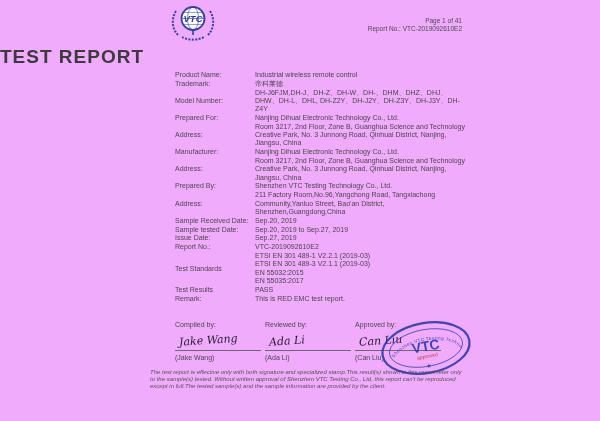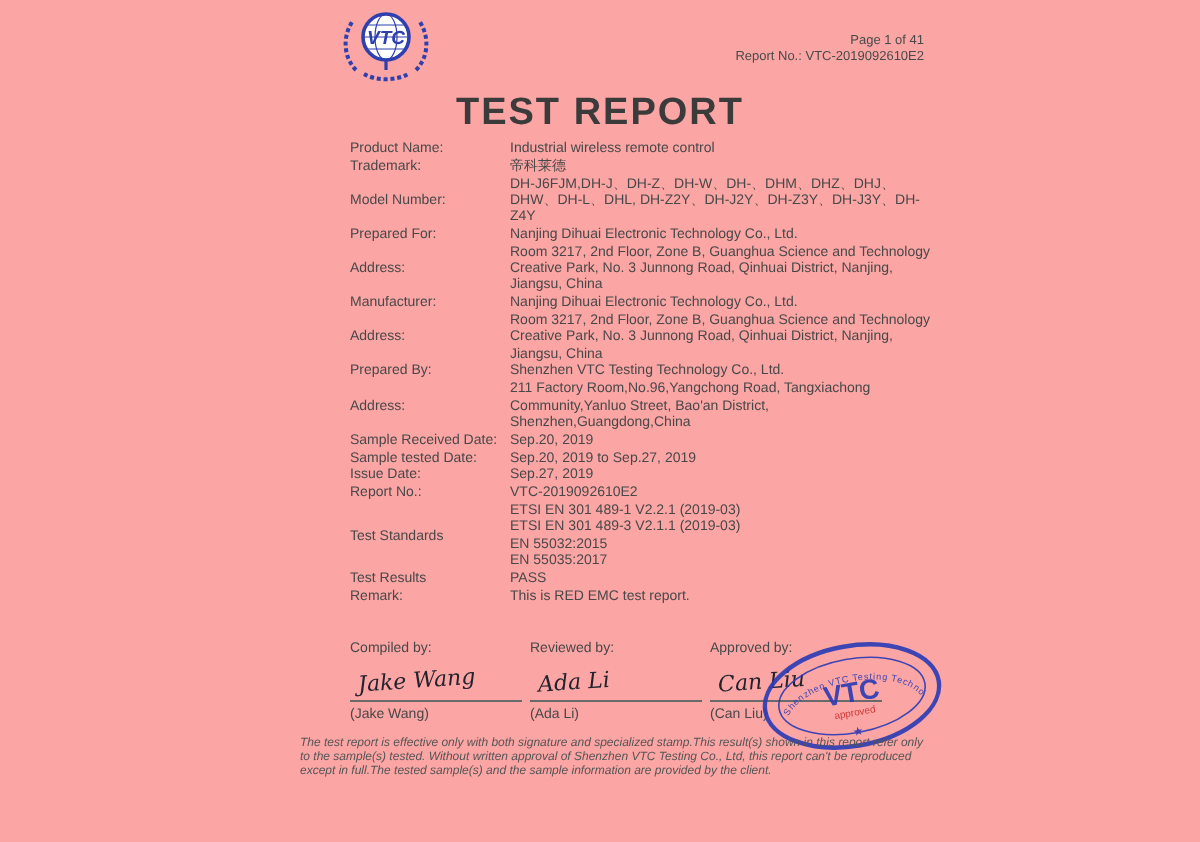--- a/index.html
+++ b/index.html
@@ -1,28 +1,28 @@
 <!DOCTYPE html>
 <html><head>
 <meta charset="utf-8">
 <style>
   html,body{margin:0;padding:0;background:#e8e8e8;}
   .page{
-    position:relative;width:600px;height:421px;background:#fca5a5;
+    position:relative;width:600px;height:421px;background:#f0abfc;
     font-family:"Liberation Sans", sans-serif;color:#454545;overflow:hidden;
     margin:0 auto;
   }
   
   .logo{position:absolute;left:168px;top:2px;width:50px;height:40px;}
   .page-info{
     position:absolute;top:17px;right:138px;text-align:right;
     font-size:6.5px;line-height:8px;color:#4a4a4a;
   }
   .title{
-    position:absolute;top:46px;left:0;width:600px;text-align:center;
+    position:absolute;top:46px;left:0;width:600px;
     font-size:19px;font-weight:700;letter-spacing:1px;color:#3b3b3b;
   }
   
   .info-table{position:absolute;top:71px;left:175px;width:290px;}
   .row{display:flex;align-items:center;margin-bottom:0.7px;}
   .lbl{
     width:80px;flex:0 0 80px;font-size:7px;line-height:8.2px;color:#484848;
   }
   .val{
     flex:1;font-size:7px;line-height:8.2px;color:#484848;white-space:pre-line;

